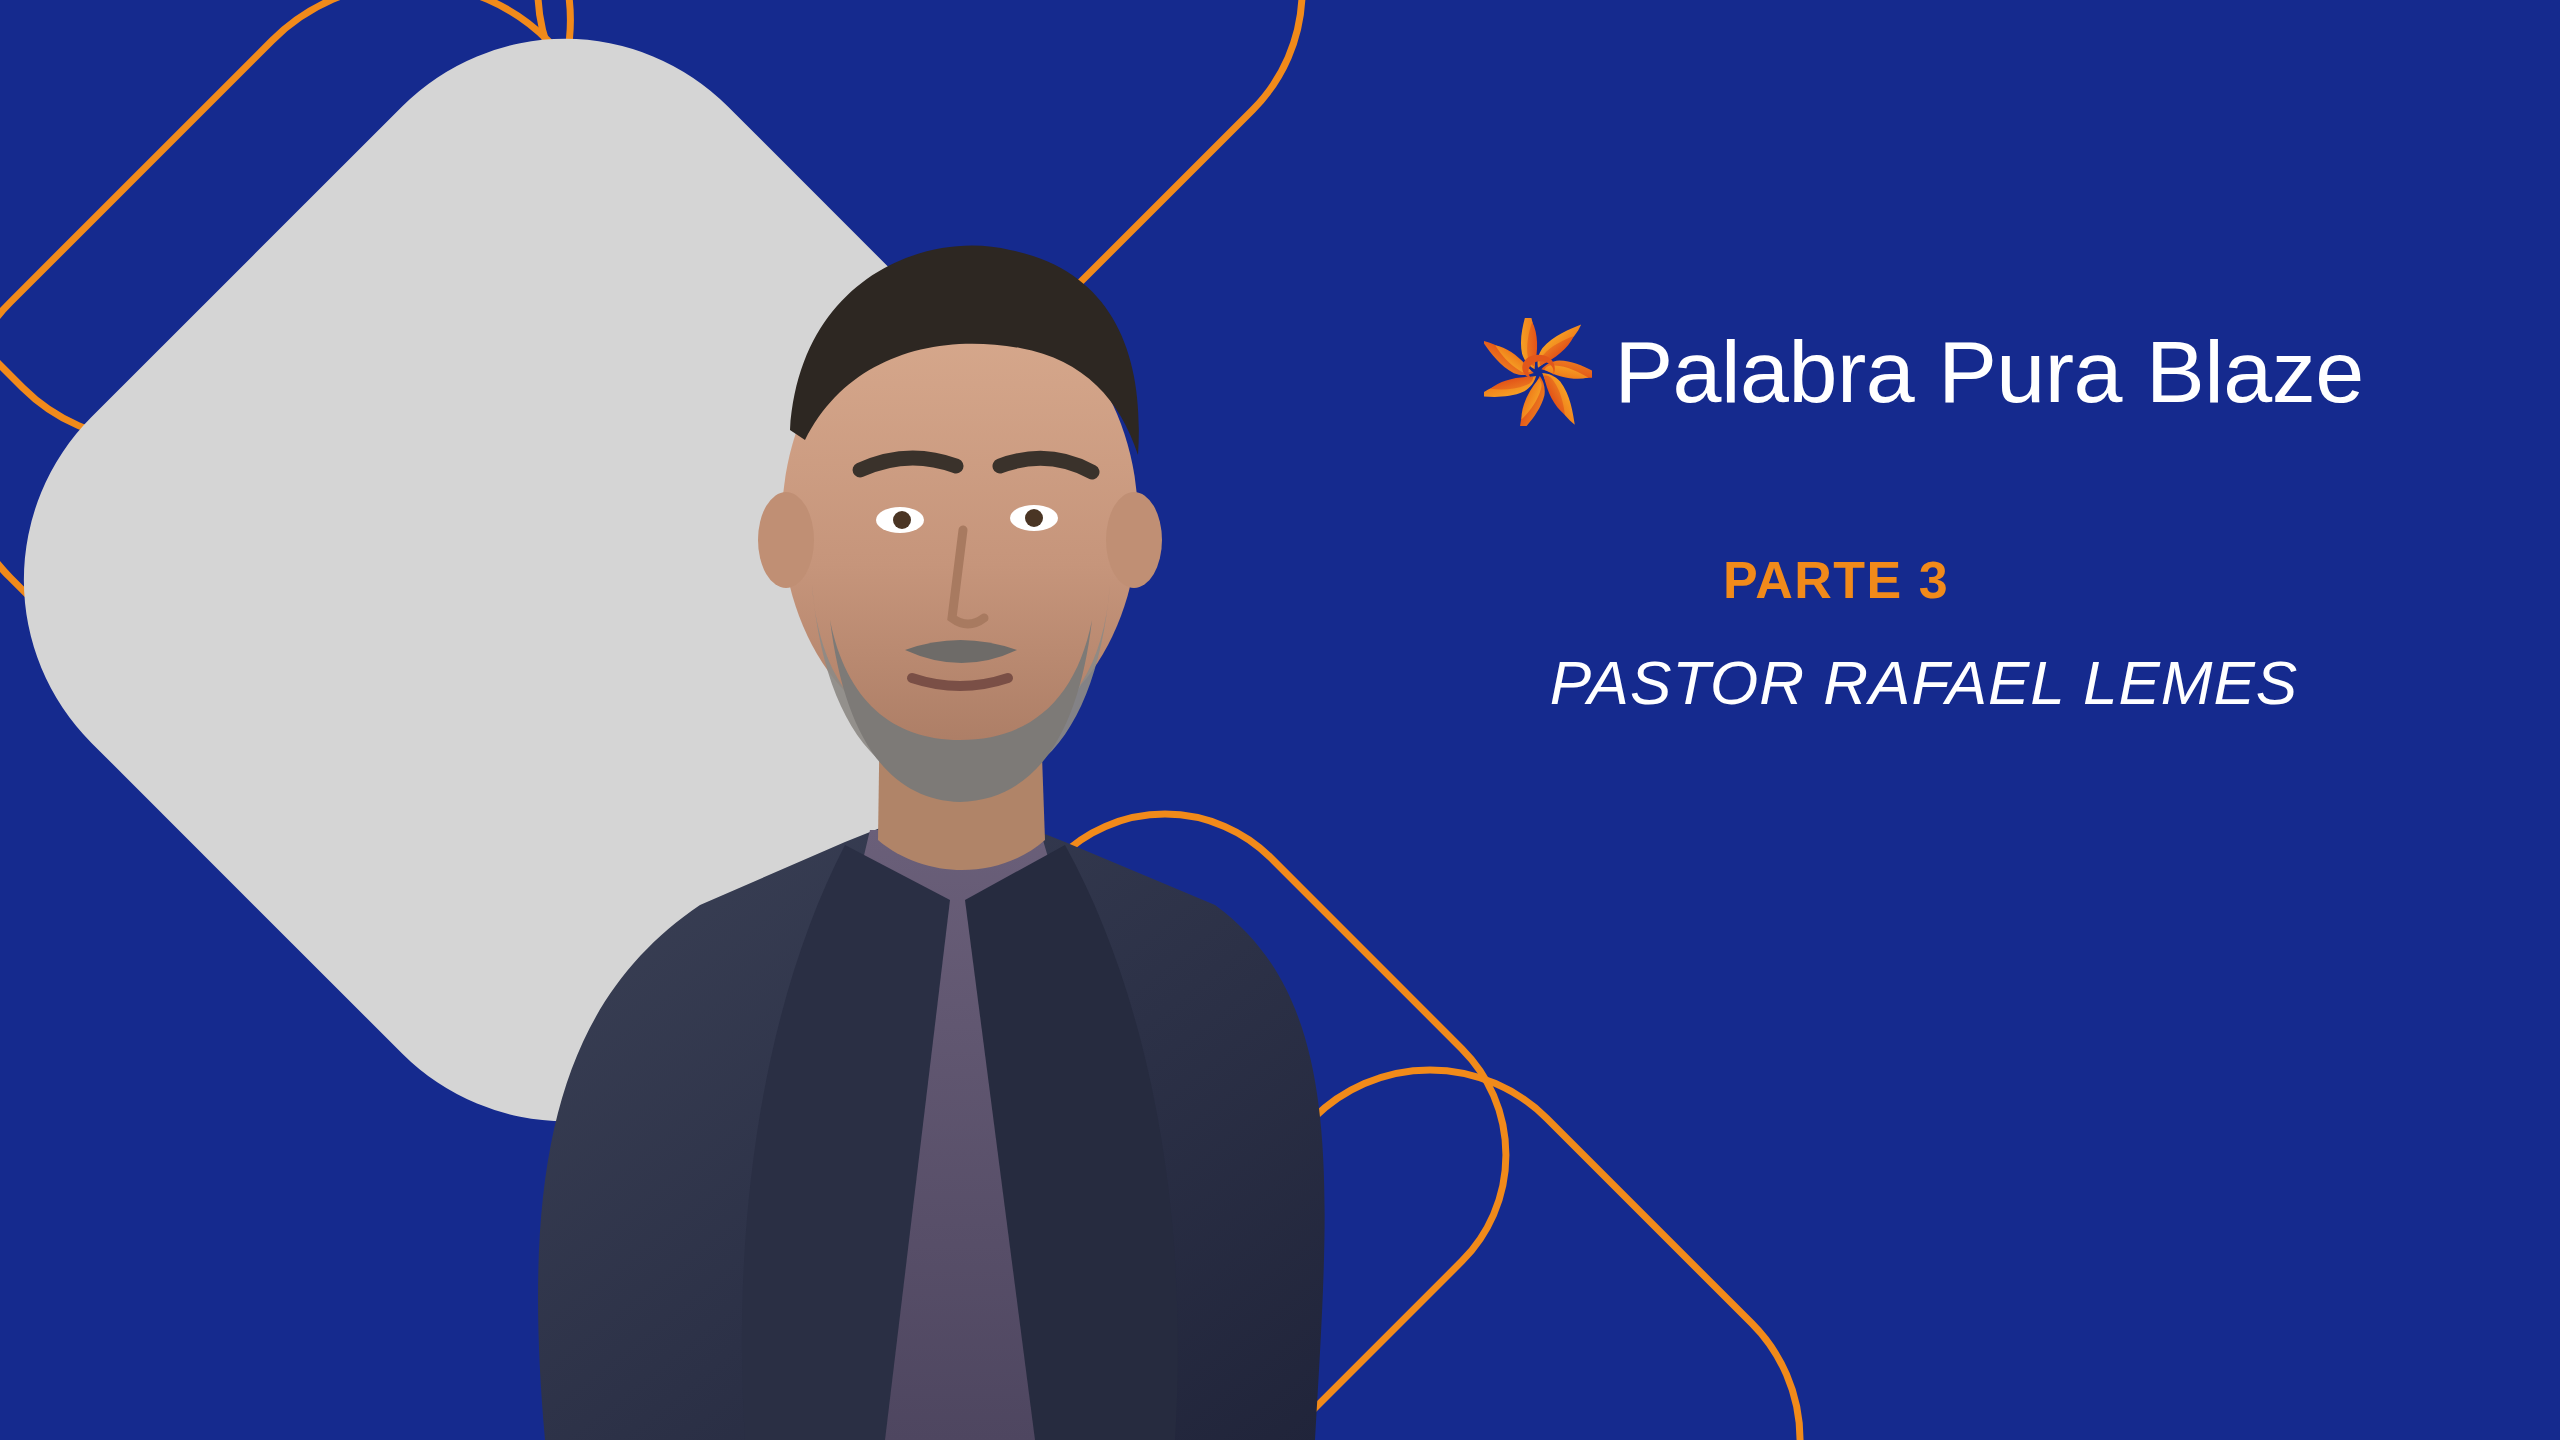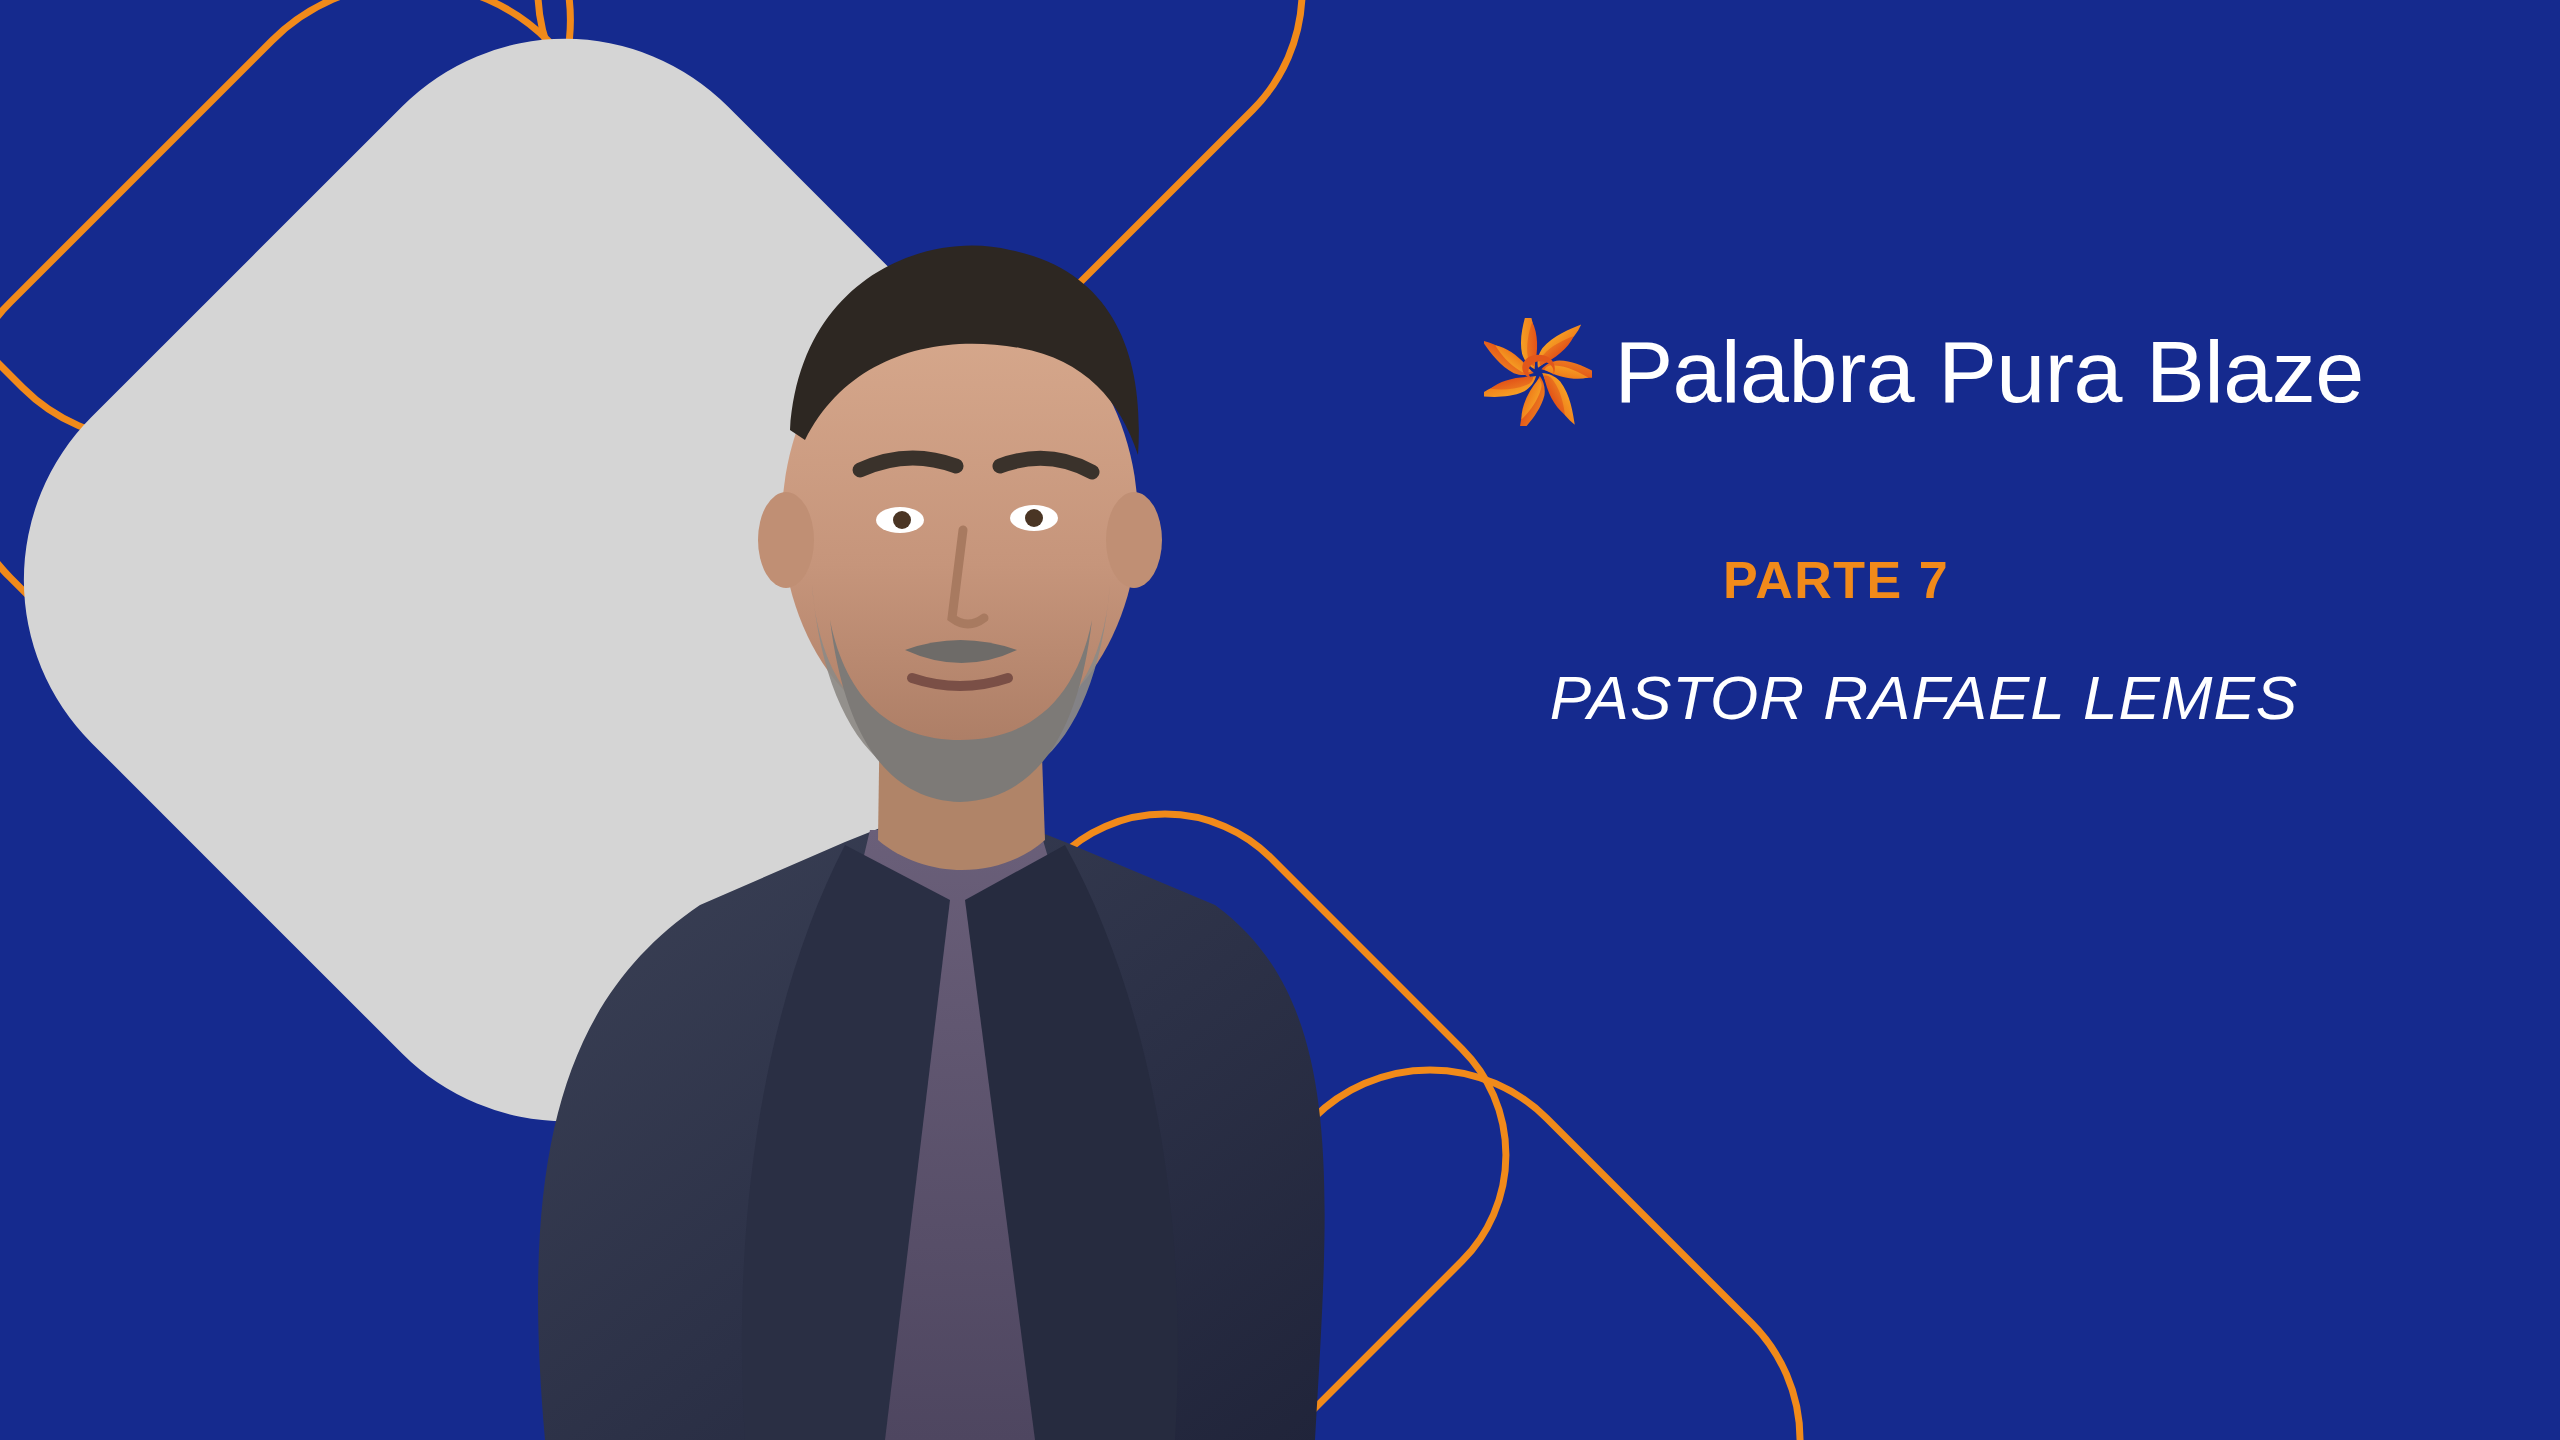--- a/index.html
+++ b/index.html
@@ -111,21 +111,21 @@
     white-space: nowrap;
   }
 
   
   #speaker-name {
     color: #ffffff;
     font-size: 62px;
     font-style: italic;
     font-weight: 400;
     letter-spacing: 1px;
-    margin-top: 52px;
+    margin-top: 37px;
     white-space: nowrap;
   }
 </style>
 </head>
 <body>
 
 <div id="stage">
 
   <svg class="layer" viewBox="0 0 2560 1440" width="2560" height="1440" xmlns="http://www.w3.org/2000/svg" aria-hidden="true">
     <g fill="none" stroke="#f18a1a" stroke-width="7" stroke-linejoin="round">
@@ -260,18 +260,18 @@
             </g>
           </g>
 
           <path d="M-6,6 C -20,2 -16,-16 0,-16 C 14,-16 20,-4 12,6 C 18,-2 12,-10 2,-10 C -8,-10 -12,0 -6,6 Z" fill="#e2571a"></path>
         </g>
       </svg>
       <div id="brand-name">Palabra Pura Blaze</div>
     </div>
 
 
-    <div id="part-label">PARTE 7</div>
+    <div id="part-label">PARTE 3</div>
 
     <div id="speaker-name">PASTOR RAFAEL LEMES</div>
   </div>
 
 </div>
 
 </body></html>

